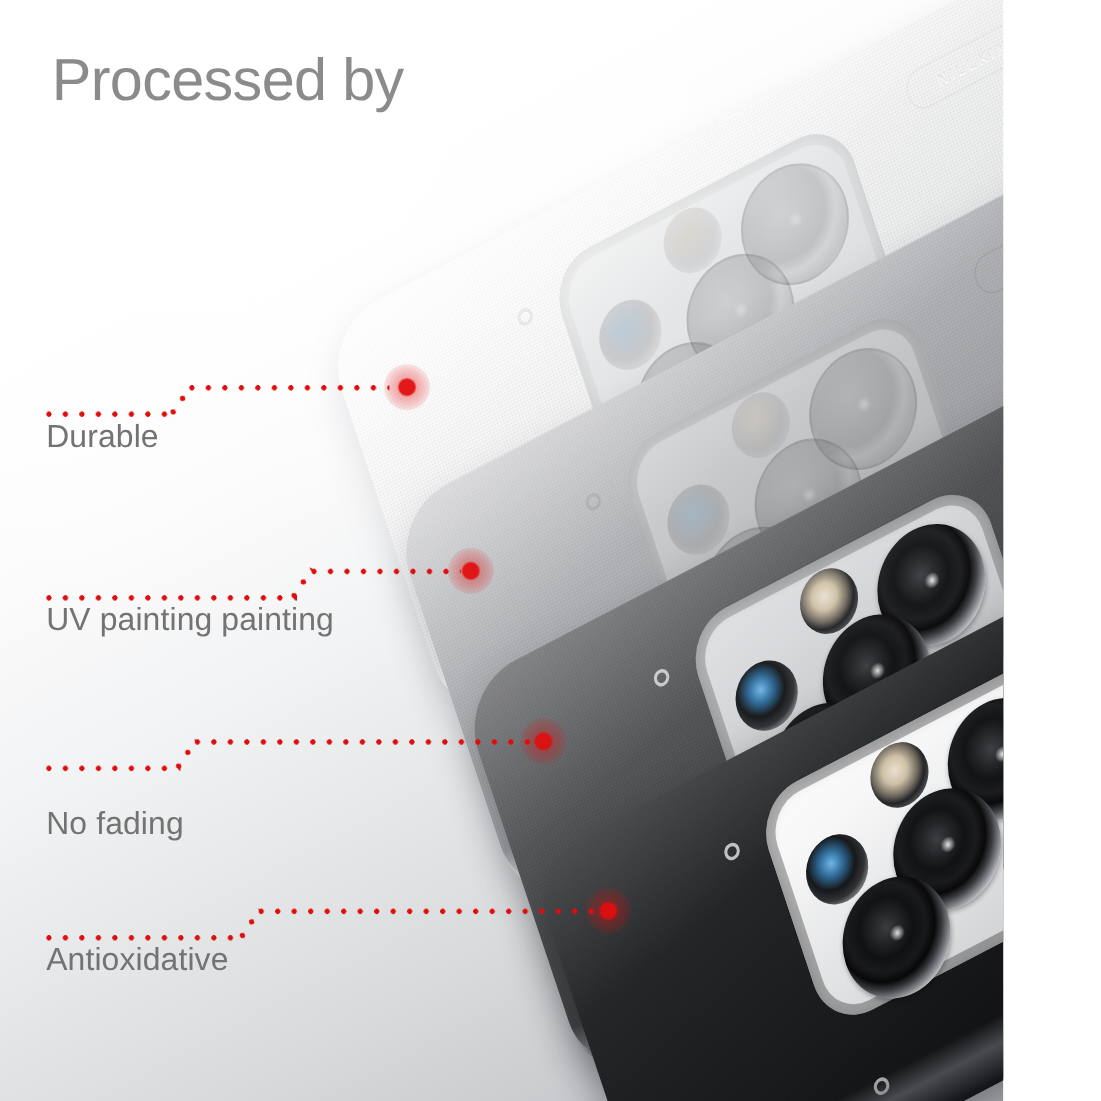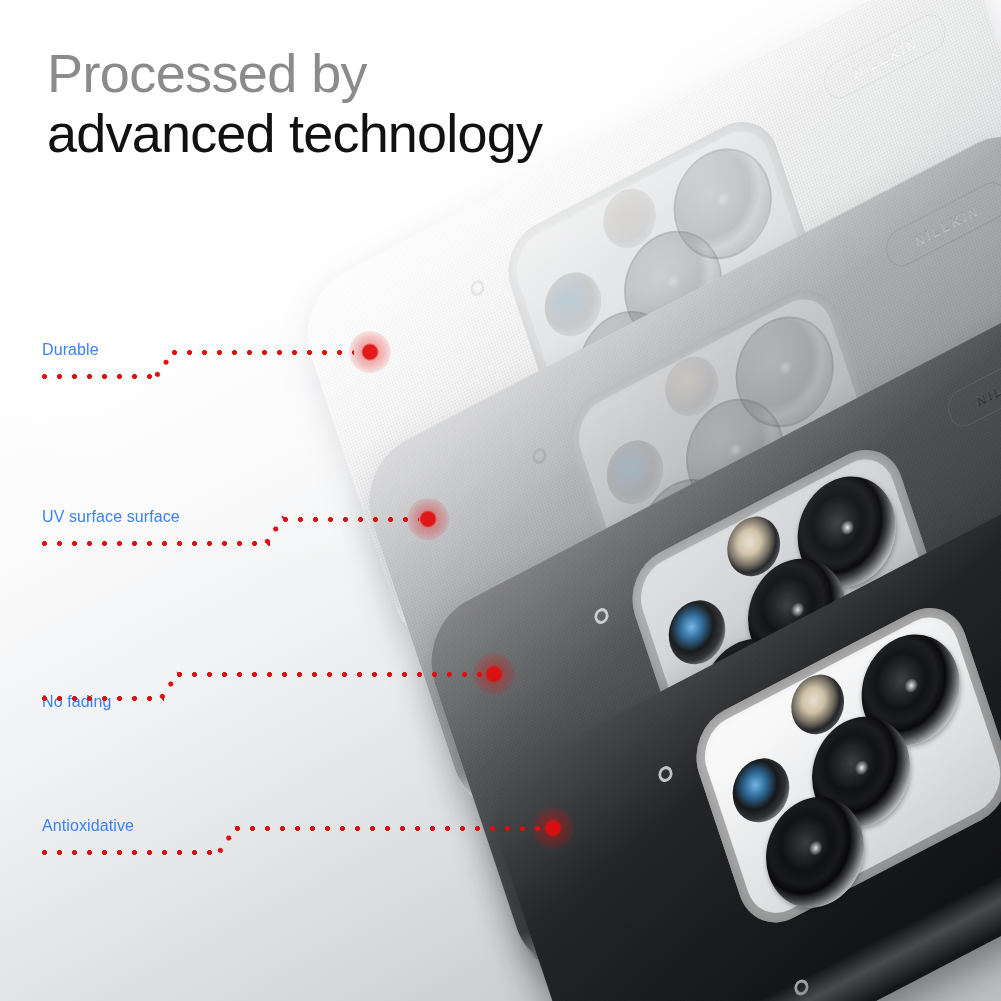--- a/index.html
+++ b/index.html
@@ -2,21 +2,21 @@
 <html><head>
 <meta charset="utf-8">
 <style>
   html, body {
     margin: 0;
     padding: 0;
     background: #ffffff;
   }
   #stage {
     position: relative;
-    width: 1001px;
+    width: 912px;
     height: 1001px;
     overflow: hidden;
     font-family: "Liberation Sans", sans-serif;
     background: #ffffff;
   }
 
   
   .bg {
     position: absolute;
     inset: 0;
@@ -249,24 +249,25 @@
     border-radius: 12px;
     pointer-events: none;
   }
   .btncut.b1 { width: 26px; height: 96px; top: 250px; }
   .tone-light .btncut { background: linear-gradient(180deg, rgba(0,0,0,0.10), rgba(255,255,255,0.35)); box-shadow: inset 0 0 0 2px rgba(0,0,0,0.05); }
 
   
   .callout { position: absolute; user-select: none; }
   .callout .label {
     position: absolute;
-    font-size: 16px;
-    color: #3b82f6;
+    font-size: 29px;
+    color: #737373;
     white-space: nowrap;
     letter-spacing: 0.1px;
+    margin-top: 40px;
   }
   
   .dot-h {
     position: absolute;
     height: 5px;
     background-image: radial-gradient(circle at 2.5px 2.5px, #e00d0d 2.2px, rgba(0,0,0,0) 2.6px);
     background-size: 15px 5px;
     background-repeat: repeat-x;
   }
   .dot-diag {
@@ -291,21 +292,20 @@
 </head>
 <body>
 
 <div id="stage">
 
   <div class="bg"></div>
   <div class="bg-vig"></div>
 
   <div class="headline">
     <span class="l1">Processed by</span>
-    <span class="l2">advanced technology</span>
   </div>
 
   <div class="cases">
 
     <div class="case tone-light" id="case1">
       <div class="tex"></div>
       <div class="cam">
         <div class="lens l-big1">
             <div class="spec"></div>
           </div>
@@ -398,21 +398,21 @@
 
   <div class="callout">
     <div class="label" style="left:42px; top:341px;">Durable</div>
     <div class="dot-h" style="left:42px; top:374px; width:117px;"></div>
     <div class="dot-diag" style="left:156px; top:374px; width:30px; transform:rotate(-55deg);"></div>
     <div class="dot-h" style="left:172px; top:350px; width:182px;"></div>
     <div class="marker" style="left:370px; top:352px;"></div>
   </div>
 
   <div class="callout">
-    <div class="label" style="left:42px; top:508px;">UV surface surface</div>
+    <div class="label" style="left:42px; top:508px;">UV painting painting</div>
     <div class="dot-h" style="left:42px; top:541px; width:228px;"></div>
     <div class="dot-diag" style="left:266px; top:541px; width:32px; transform:rotate(-56deg);"></div>
     <div class="dot-h" style="left:283px; top:517px; width:136px;"></div>
     <div class="marker" style="left:428px; top:519px;"></div>
   </div>
 
   <div class="callout">
     <div class="label" style="left:42px; top:693px;">No fading</div>
     <div class="dot-h" style="left:42px; top:696px; width:122px;"></div>
     <div class="dot-diag" style="left:161px; top:696px; width:31px; transform:rotate(-56deg);"></div>

